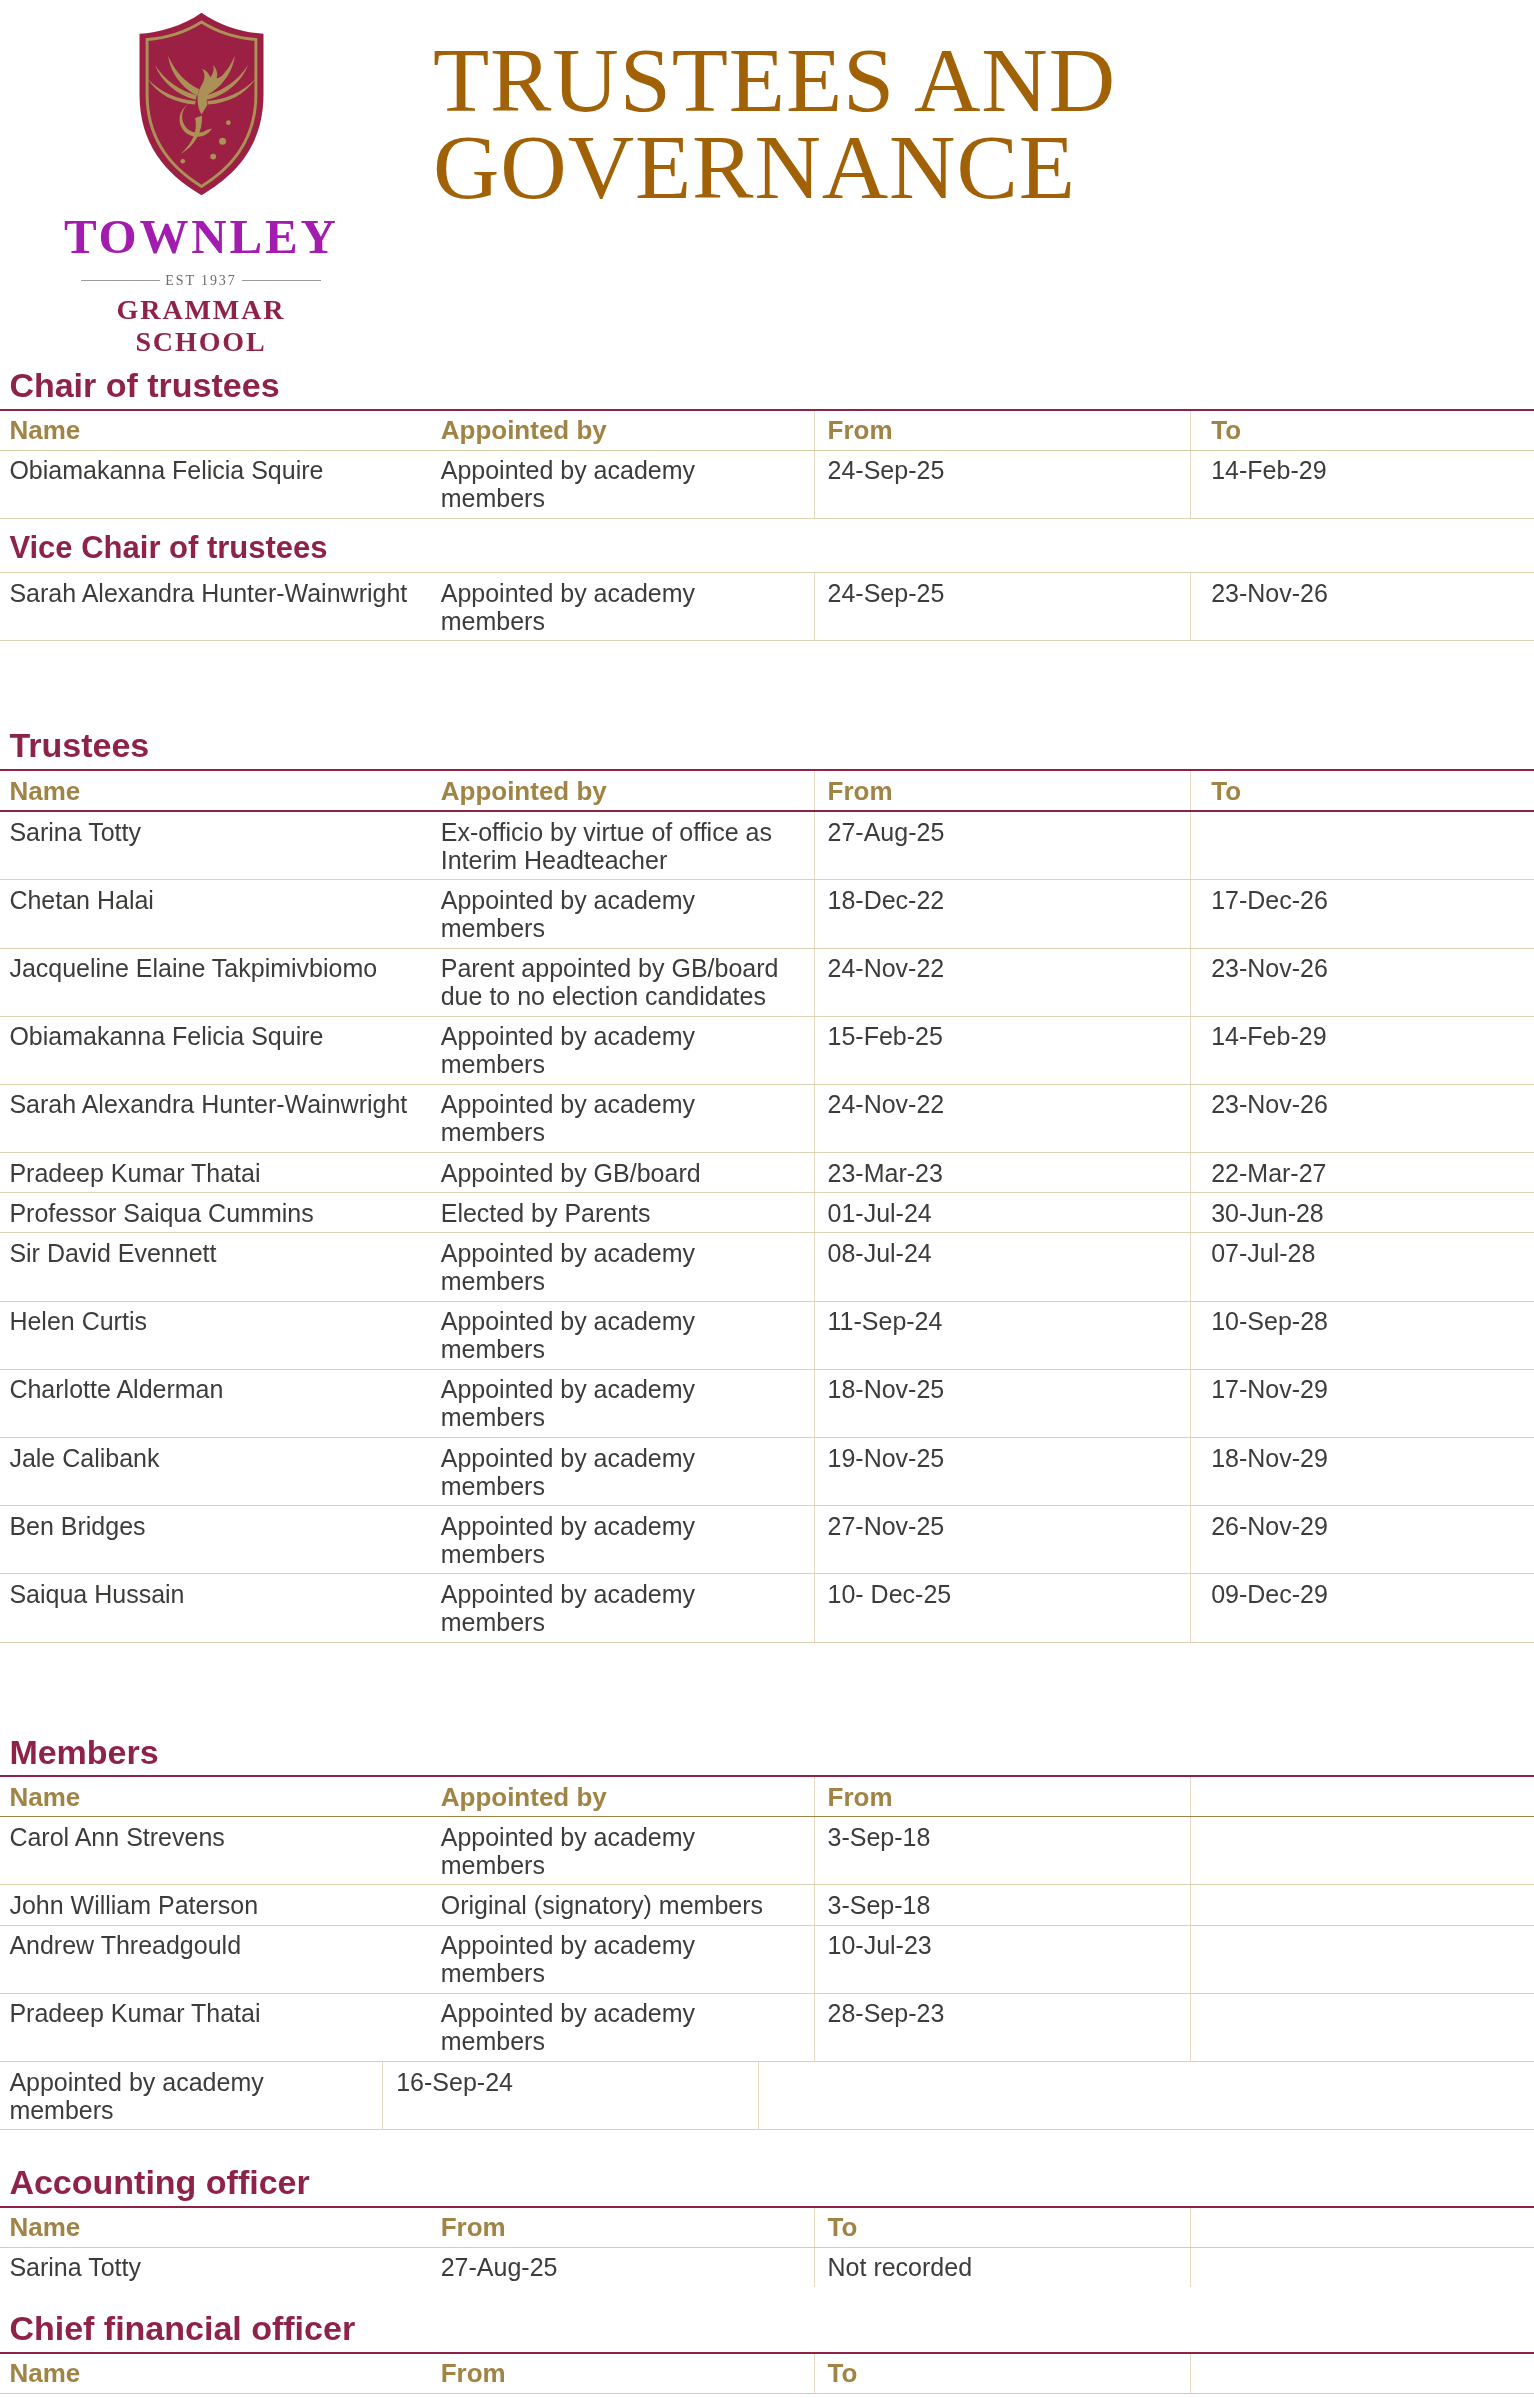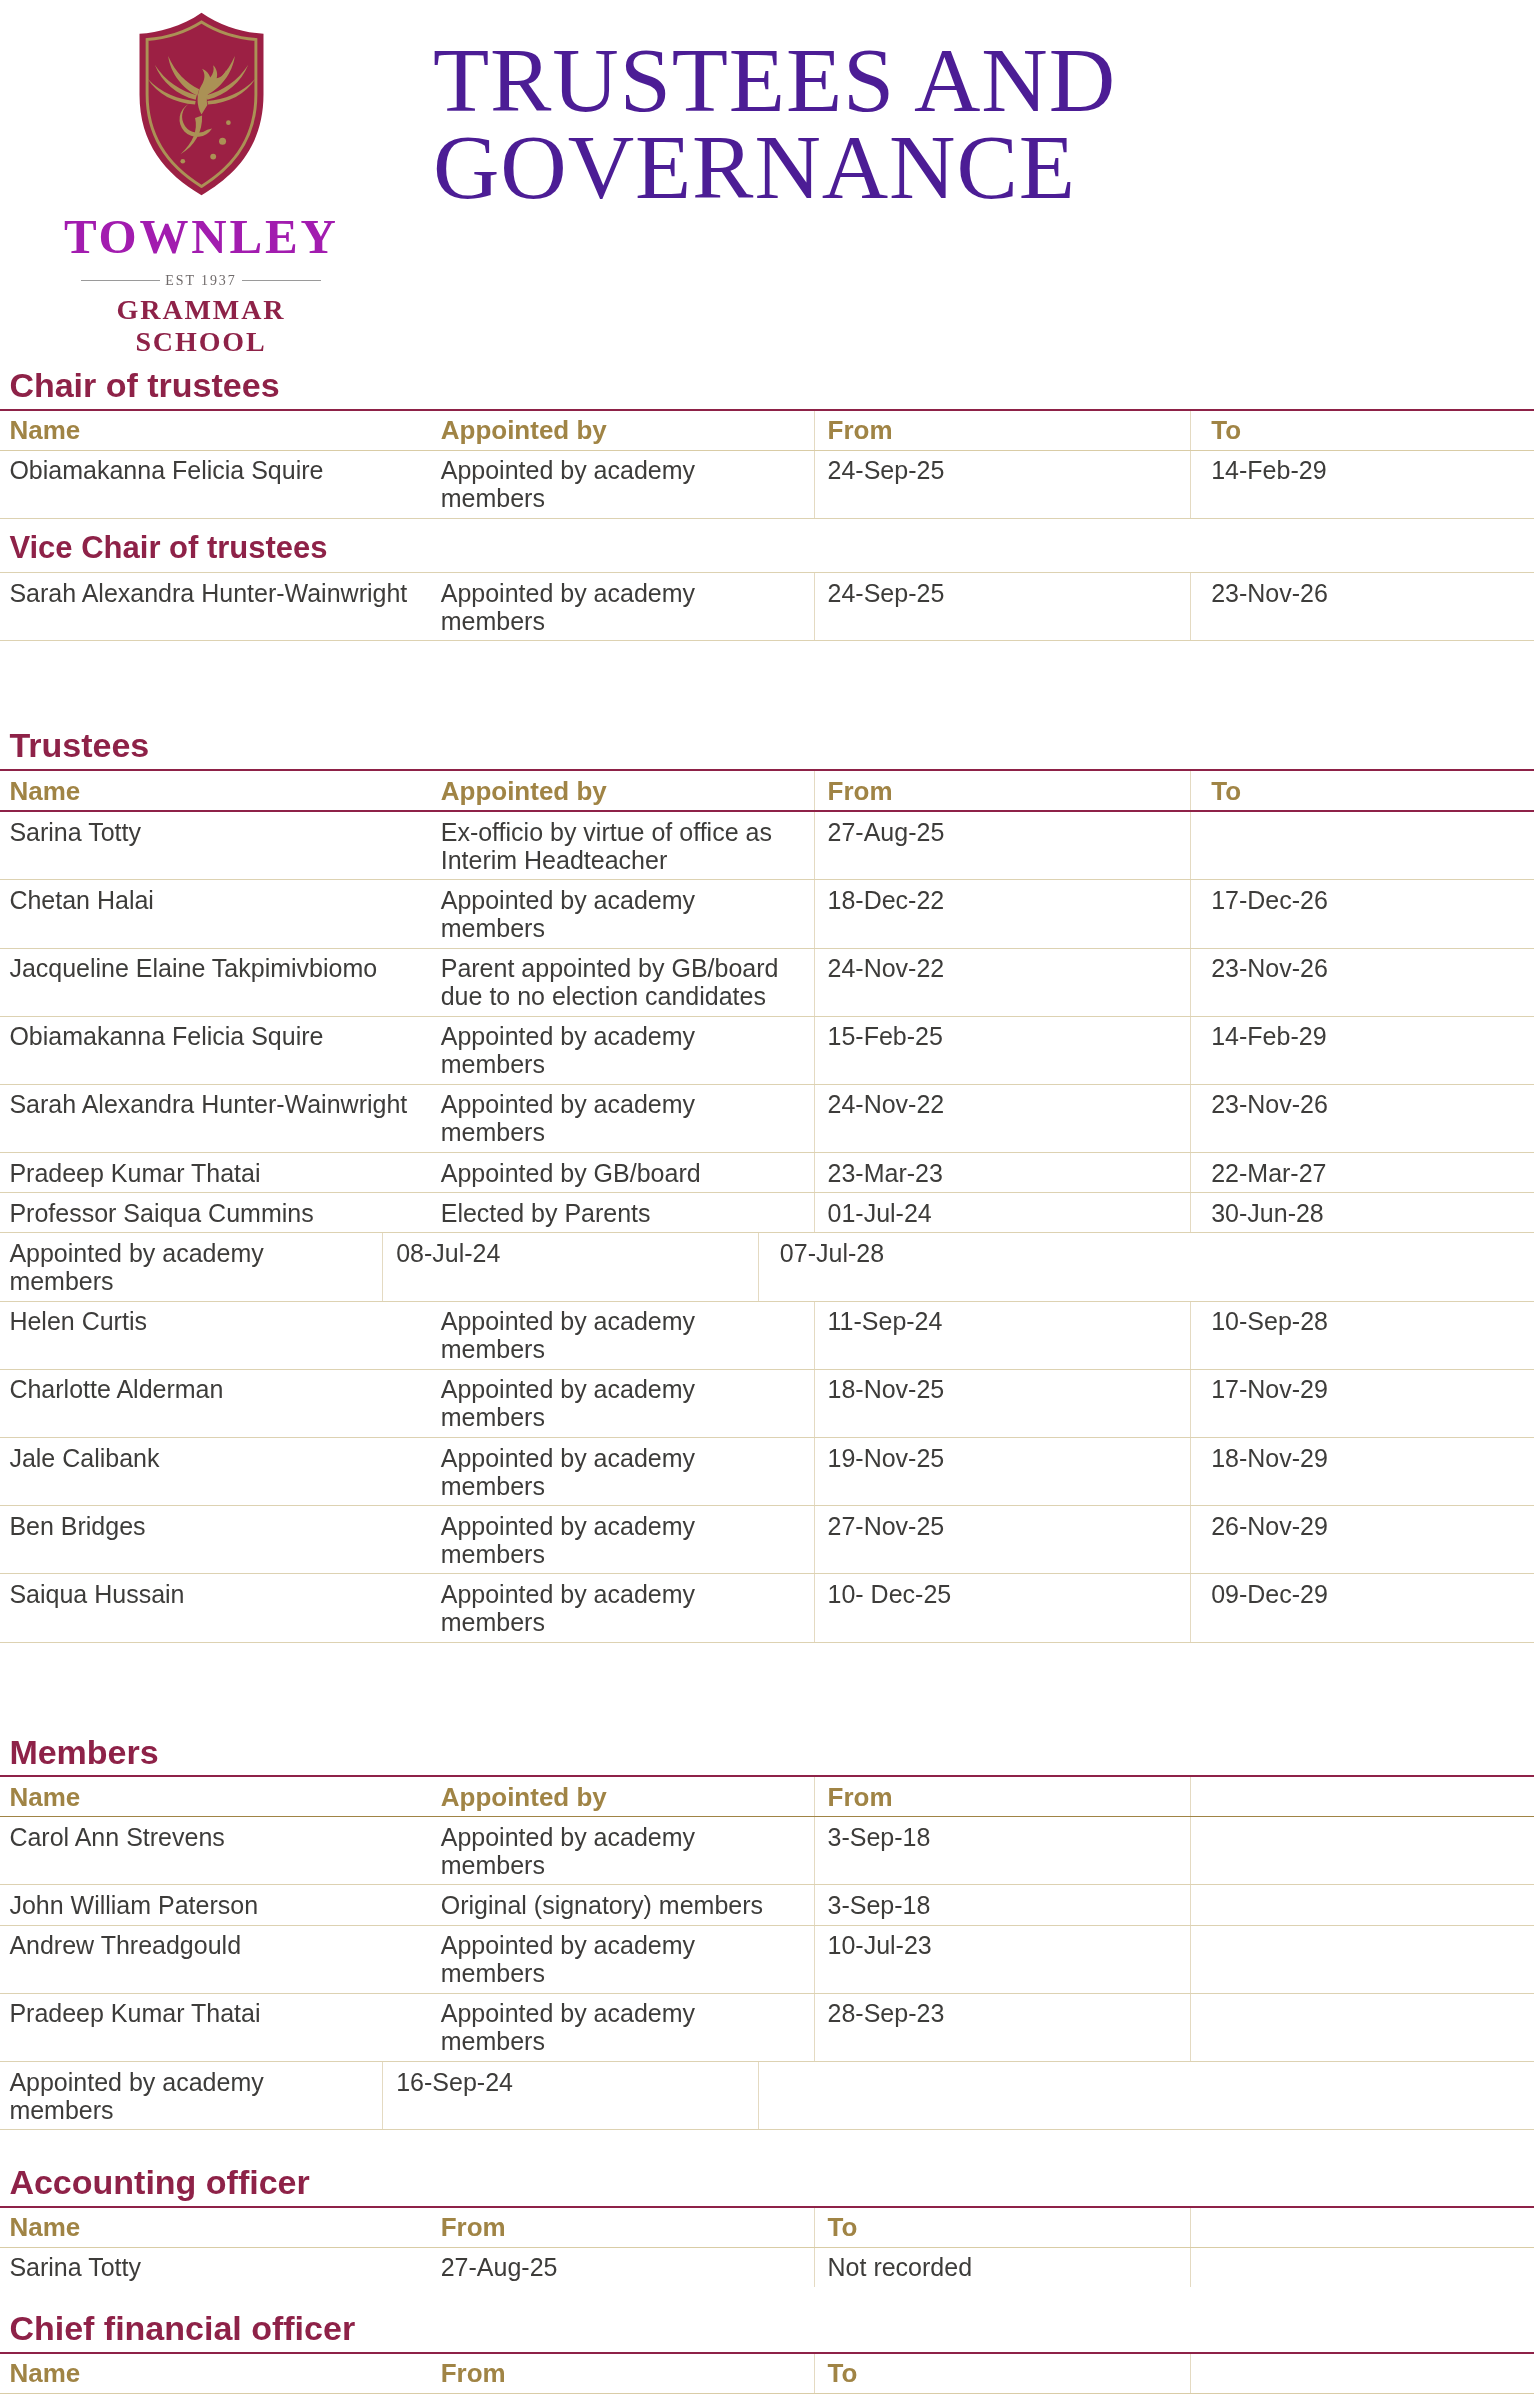--- a/index.html
+++ b/index.html
@@ -7,21 +7,21 @@
   .page{position:relative;width:1535px;height:2399px;background:#fff;}
 
   
   .header{position:relative;height:323px;}
   .logo{position:absolute;left:64px;top:7.5px;width:274px;text-align:center;}
   .logo svg{display:block;margin:0 auto;width:245px;height:193px;}
   .logo-name{font-family:"Liberation Serif",serif;font-size:49px;font-weight:bold;color:#a21caf;letter-spacing:2.8px;margin-top:7.5px;}
   .logo-est{display:flex;align-items:center;gap:5px;margin:7.5px 17px 0 17px;color:#6f6a6a;font-size:14px;letter-spacing:1.9px;font-family:"Liberation Serif",serif;}
   .logo-est .rule{flex:1;height:1.9px;background:#9a9a9a;}
   .logo-type{font-family:"Liberation Serif",serif;font-size:28px;font-weight:bold;color:#8e2248;letter-spacing:1.9px;margin-top:5.6px;}
-  .title{position:absolute;left:433px;top:37px;width:750px;font-family:"Liberation Serif",serif;font-size:92px;line-height:0.95;color:#4c1d95;letter-spacing:0.9px;}
+  .title{position:absolute;left:433px;top:37px;width:750px;font-family:"Liberation Serif",serif;font-size:92px;line-height:0.95;color:#a16207;letter-spacing:0.9px;}
 
   
   .section-heading{font-size:34px;line-height:31px;font-weight:bold;color:#8e2248;padding:0 0 7.5px 9.4px;border-bottom:2.8px solid #8e2248;}
   .sub-heading{font-size:31px;line-height:31px;font-weight:bold;color:#8e2248;padding:13px 0 9.4px 9.4px;}
 
   .trow{display:flex;font-size:25px;line-height:28px;}
   .trow>div{box-sizing:border-box;padding:5.6px 7.5px 5.6px 9.4px;}
   .thead{font-weight:bold;color:#a08445;font-size:26px;}
   .thead.u-tan{border-bottom:1.9px solid #d9cca6;}
   .thead.u-gold{border-bottom:1.9px solid #a08445;}
@@ -152,20 +152,21 @@
         <div class="c3">23-Mar-23</div>
         <div class="c4">22-Mar-27</div>
       </div>
         <div class="trow t4">
         <div class="c1">Professor Saiqua Cummins</div>
         <div class="c2">Elected by Parents</div>
         <div class="c3">01-Jul-24</div>
         <div class="c4">30-Jun-28</div>
       </div>
         <div class="trow t4">
+        <div class="c1">Sir David Evennett</div>
         <div class="c2">Appointed by academy members</div>
         <div class="c3">08-Jul-24</div>
         <div class="c4">07-Jul-28</div>
       </div>
         <div class="trow t4">
         <div class="c1">Helen Curtis</div>
         <div class="c2">Appointed by academy members</div>
         <div class="c3">11-Sep-24</div>
         <div class="c4">10-Sep-28</div>
       </div>

